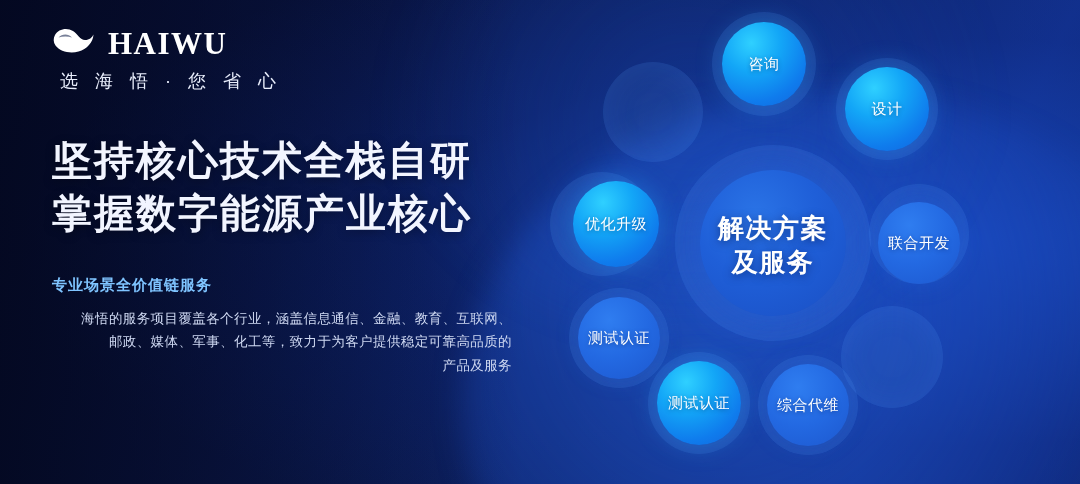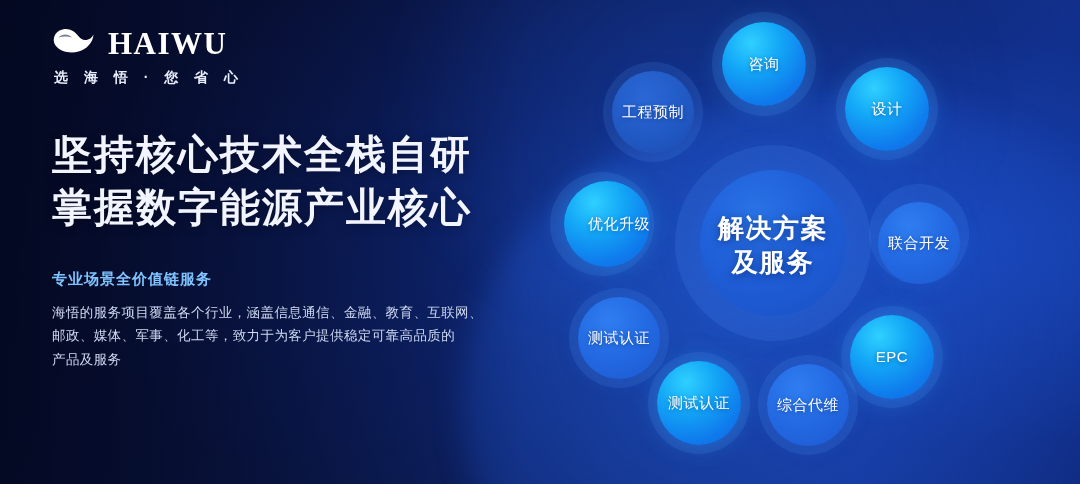--- a/index.html
+++ b/index.html
@@ -35,36 +35,36 @@
 
   
   .left{position:absolute;left:52px;top:26px;width:460px;}
   .logo-row{display:flex;align-items:center;gap:12px;}
   .logo-mark{width:44px;height:34px;flex:0 0 auto;}
   .logo-word{
     color:#ffffff;font-family:"Liberation Serif","DejaVu Serif",serif;
     font-size:31px;font-weight:bold;letter-spacing:1.5px;line-height:1;
   }
   .logo-tag{
-    margin-top:9px;margin-left:2px;color:#e9eefc;font-size:14px;
-    letter-spacing:6px;font-weight:700;white-space:nowrap;
+    margin-top:9px;margin-left:8px;color:#e9eefc;font-size:18px;
+    letter-spacing:6px;font-weight:400;white-space:nowrap;
   }
 
   .headline{margin-top:41px;}
   .headline div{
     color:#f2f5ff;font-size:40px;font-weight:bold;line-height:1.32;
     letter-spacing:2px;text-shadow:0 2px 10px rgba(0,0,0,.35);
   }
 
   .subtitle{
     margin-top:36px;color:#7fc4ff;font-size:15px;font-weight:bold;letter-spacing:1px;
   }
   .body-copy{margin-top:12px;}
   .body-copy div{
-    color:#cfd9f2;font-size:13.5px;line-height:1.75;letter-spacing:.4px;
+    color:#cfd9f2;font-size:13.5px;line-height:1.75;letter-spacing:.4px;text-align:right;
   }
 
   
   .diagram{position:absolute;left:500px;top:0;width:580px;height:484px;}
   .node{
     position:absolute;border-radius:50%;display:flex;align-items:center;justify-content:center;
     text-align:center;color:#ffffff;box-sizing:border-box;
   }
   .halo{
     position:absolute;border-radius:50%;
@@ -151,48 +151,42 @@
     <div class="node bright" style="left:222px;top:22px;width:84px;height:84px;">
       <span class="node-label">咨询</span>
     </div>
 
     <div class="halo" style="left:336px;top:58px;width:102px;height:102px;"></div>
     <div class="node bright" style="left:345px;top:67px;width:84px;height:84px;">
       <span class="node-label">设计</span>
     </div>
 
     <div class="halo" style="left:103px;top:62px;width:100px;height:100px;"></div>
-    <div class="node dim" style="left:112px;top:71px;width:82px;height:82px;">
-      <span class="node-label">工程预制</span>
-    </div>
 
     <div class="halo" style="left:369px;top:184px;width:100px;height:100px;"></div>
     <div class="node mid" style="left:378px;top:202px;width:82px;height:82px;">
       <span class="node-label">联合开发</span>
     </div>
 
     <div class="halo" style="left:341px;top:306px;width:102px;height:102px;"></div>
-    <div class="node bright" style="left:350px;top:315px;width:84px;height:84px;">
-      <span class="node-label">EPC</span>
-    </div>
 
     <div class="halo" style="left:258px;top:355px;width:100px;height:100px;"></div>
     <div class="node mid" style="left:267px;top:364px;width:82px;height:82px;">
       <span class="node-label">综合代维</span>
     </div>
 
     <div class="halo" style="left:148px;top:352px;width:102px;height:102px;"></div>
     <div class="node bright" style="left:157px;top:361px;width:84px;height:84px;">
       <span class="node-label">测试认证</span>
     </div>
 
     <div class="halo" style="left:69px;top:288px;width:100px;height:100px;"></div>
     <div class="node mid" style="left:78px;top:297px;width:82px;height:82px;">
       <span class="node-label">测试认证</span>
     </div>
 
     <div class="halo" style="left:50px;top:172px;width:104px;height:104px;"></div>
-    <div class="node bright" style="left:64px;top:181px;width:86px;height:86px;justify-content:flex-end;">
+    <div class="node bright" style="left:73px;top:181px;width:86px;height:86px;">
       <span class="node-label">优化升级</span>
     </div>
 
   </div>
 </div>
 
 </body></html>

